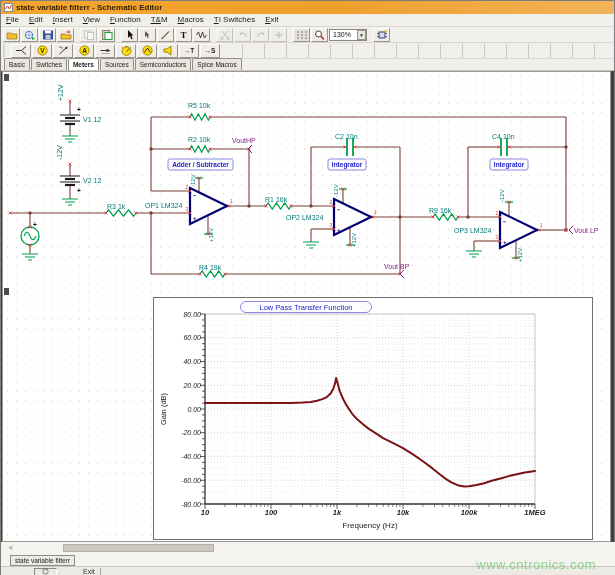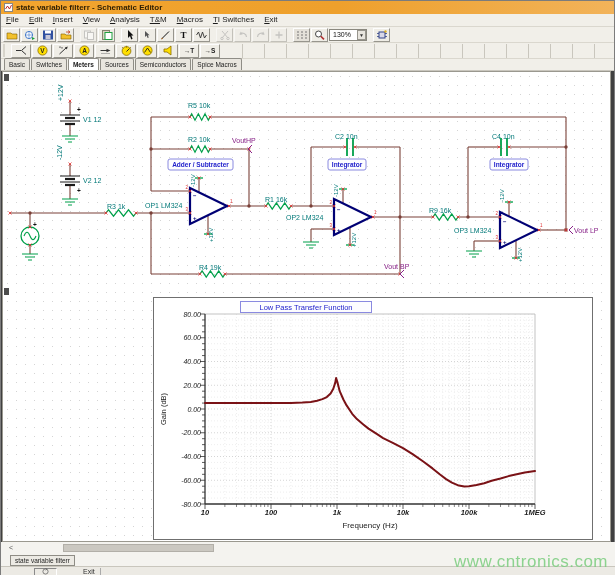--- a/index.html
+++ b/index.html
@@ -20,53 +20,53 @@
   .cbtn{width:20px;height:14px;border:1px solid;border-color:#fdfdfd #97958d #97958d #fdfdfd;background:#efede6;display:flex;align-items:center;justify-content:center;font-size:6.5px;font-weight:bold;color:#222;flex:none;}
   .grip{width:5px;height:13px;border-left:2px solid #d7d4cb;margin-right:2px;flex:none;}
   .cfill{flex:1;height:14px;background:repeating-linear-gradient(to right,#f1efe9 0 21px,#c9c6bd 21px 22px);}
   .tabsrow{height:12px;background:#f1efe9;border-bottom:1px solid #c9c6bd;display:flex;align-items:flex-end;padding-left:3px;gap:1px;}
   .ctab{font-size:6.5px;line-height:9px;padding:1px 4px;background:#e9e6df;border:1px solid #8f8d86;border-bottom:none;border-radius:2px 2px 0 0;color:#222;white-space:nowrap;}
   .ctab.active{background:#ffffff;font-weight:bold;}
   .canvas{position:absolute;left:1px;top:70px;width:609px;height:471px;background-color:#ffffff;background-image:radial-gradient(circle,#d4d4d4 0.6px,rgba(0,0,0,0) 0.75px);background-size:9px 9px;border:1px solid #9a988f;}
   .page-marker{position:absolute;width:5px;height:7px;background:#4c4c4c;}
   #schsvg{position:absolute;left:0;top:0;z-index:1;}
   .chartwin{position:absolute;left:150px;top:225px;width:440px;height:243px;background:#fff;border:1px solid #6f6f6f;z-index:5;}
-  .chart-title{position:absolute;left:86px;top:3px;width:132px;height:12px;border:1px solid #8a8ae0;border-radius:0;background:#fdfdff;color:#2222cc;font-size:7.5px;line-height:11px;text-align:center;white-space:nowrap;}
+  .chart-title{position:absolute;left:86px;top:3px;width:132px;height:12px;border:1px solid #8a8ae0;border-radius:6px;background:#fdfdff;color:#2222cc;font-size:7.5px;line-height:11px;text-align:center;white-space:nowrap;}
   #chartsvg{position:absolute;left:0;top:0;}
   .scrollrow{position:absolute;left:0;top:541px;width:615px;height:12px;background:#f4f3ef;}
   .scroll-left{position:absolute;left:4px;top:0;width:12px;height:12px;font-size:7px;line-height:12px;color:#555;text-align:center;}
   .scroll-thumb{position:absolute;left:62px;top:2px;width:151px;height:8px;background:#cbc8c1;border:1px solid #b2afa8;}
   .sheetrow{position:absolute;left:0;top:553px;width:615px;height:12px;background:#f4f3ef;}
   .sheettab{position:absolute;left:9px;top:1px;height:11px;padding:0 4px;background:#eceae4;border:1px solid #8f8d86;font-size:6.5px;line-height:10px;color:#222;white-space:nowrap;}
   .statusbar{position:absolute;left:0;top:565px;width:615px;height:10px;background:#eceae4;border-top:1px solid #c9c6bd;display:flex;align-items:center;}
   .status-iconbox{margin-left:33px;width:23px;height:8px;border:1px solid;border-color:#8a8a8a #ffffff #ffffff #8a8a8a;display:flex;align-items:center;justify-content:center;flex:none;}
   .status-exit{margin-left:26px;font-size:7px;color:#333;}
   .status-sep{width:1px;height:8px;background:#aaa;margin-left:5px;}
-  .watermark{position:absolute;right:6px;bottom:2px;font-size:17px;letter-spacing:.5px;color:rgba(122,205,126,0.85);z-index:50;white-space:nowrap;}
+  .watermark{position:absolute;right:18px;bottom:2px;font-size:13px;letter-spacing:.5px;color:rgba(122,205,126,0.85);z-index:50;white-space:nowrap;}
   svg text{font-family:"Liberation Sans",sans-serif;}
 </style>
 </head>
 <body>
 
 <div id="window">
 
   <div class="titlebar">
     <svg width="9" height="9">
         <rect x="0.5" y="0.5" width="8" height="8" fill="#fff" stroke="#888"></rect>
         <path d="M1.5,6 L3.5,3 L5.5,6 L7.5,2" stroke="#c03030" stroke-width="1" fill="none"></path>
       </svg>
     <span class="title">state variable filterr - Schematic Editor</span>
   </div>
 
   <div class="menubar">
       <span class="menu-item">File</span>
       <span class="menu-item">Edit</span>
       <span class="menu-item">Insert</span>
       <span class="menu-item">View</span>
-      <span class="menu-item">Analysis</span>
+      <span class="menu-item">Function</span>
       <span class="menu-item">T&amp;M</span>
       <span class="menu-item">Macros</span>
       <span class="menu-item">TI Switches</span>
       <span class="menu-item">Exit</span>
     </div>
 
   <div class="toolbar">
     <span class="tbtn">
         <svg width="12" height="10">
           <path d="M1,3 h4 l1,1 h5 v5 h-10 z" fill="#f2c12c" stroke="#806000" stroke-width="0.6"></path>

